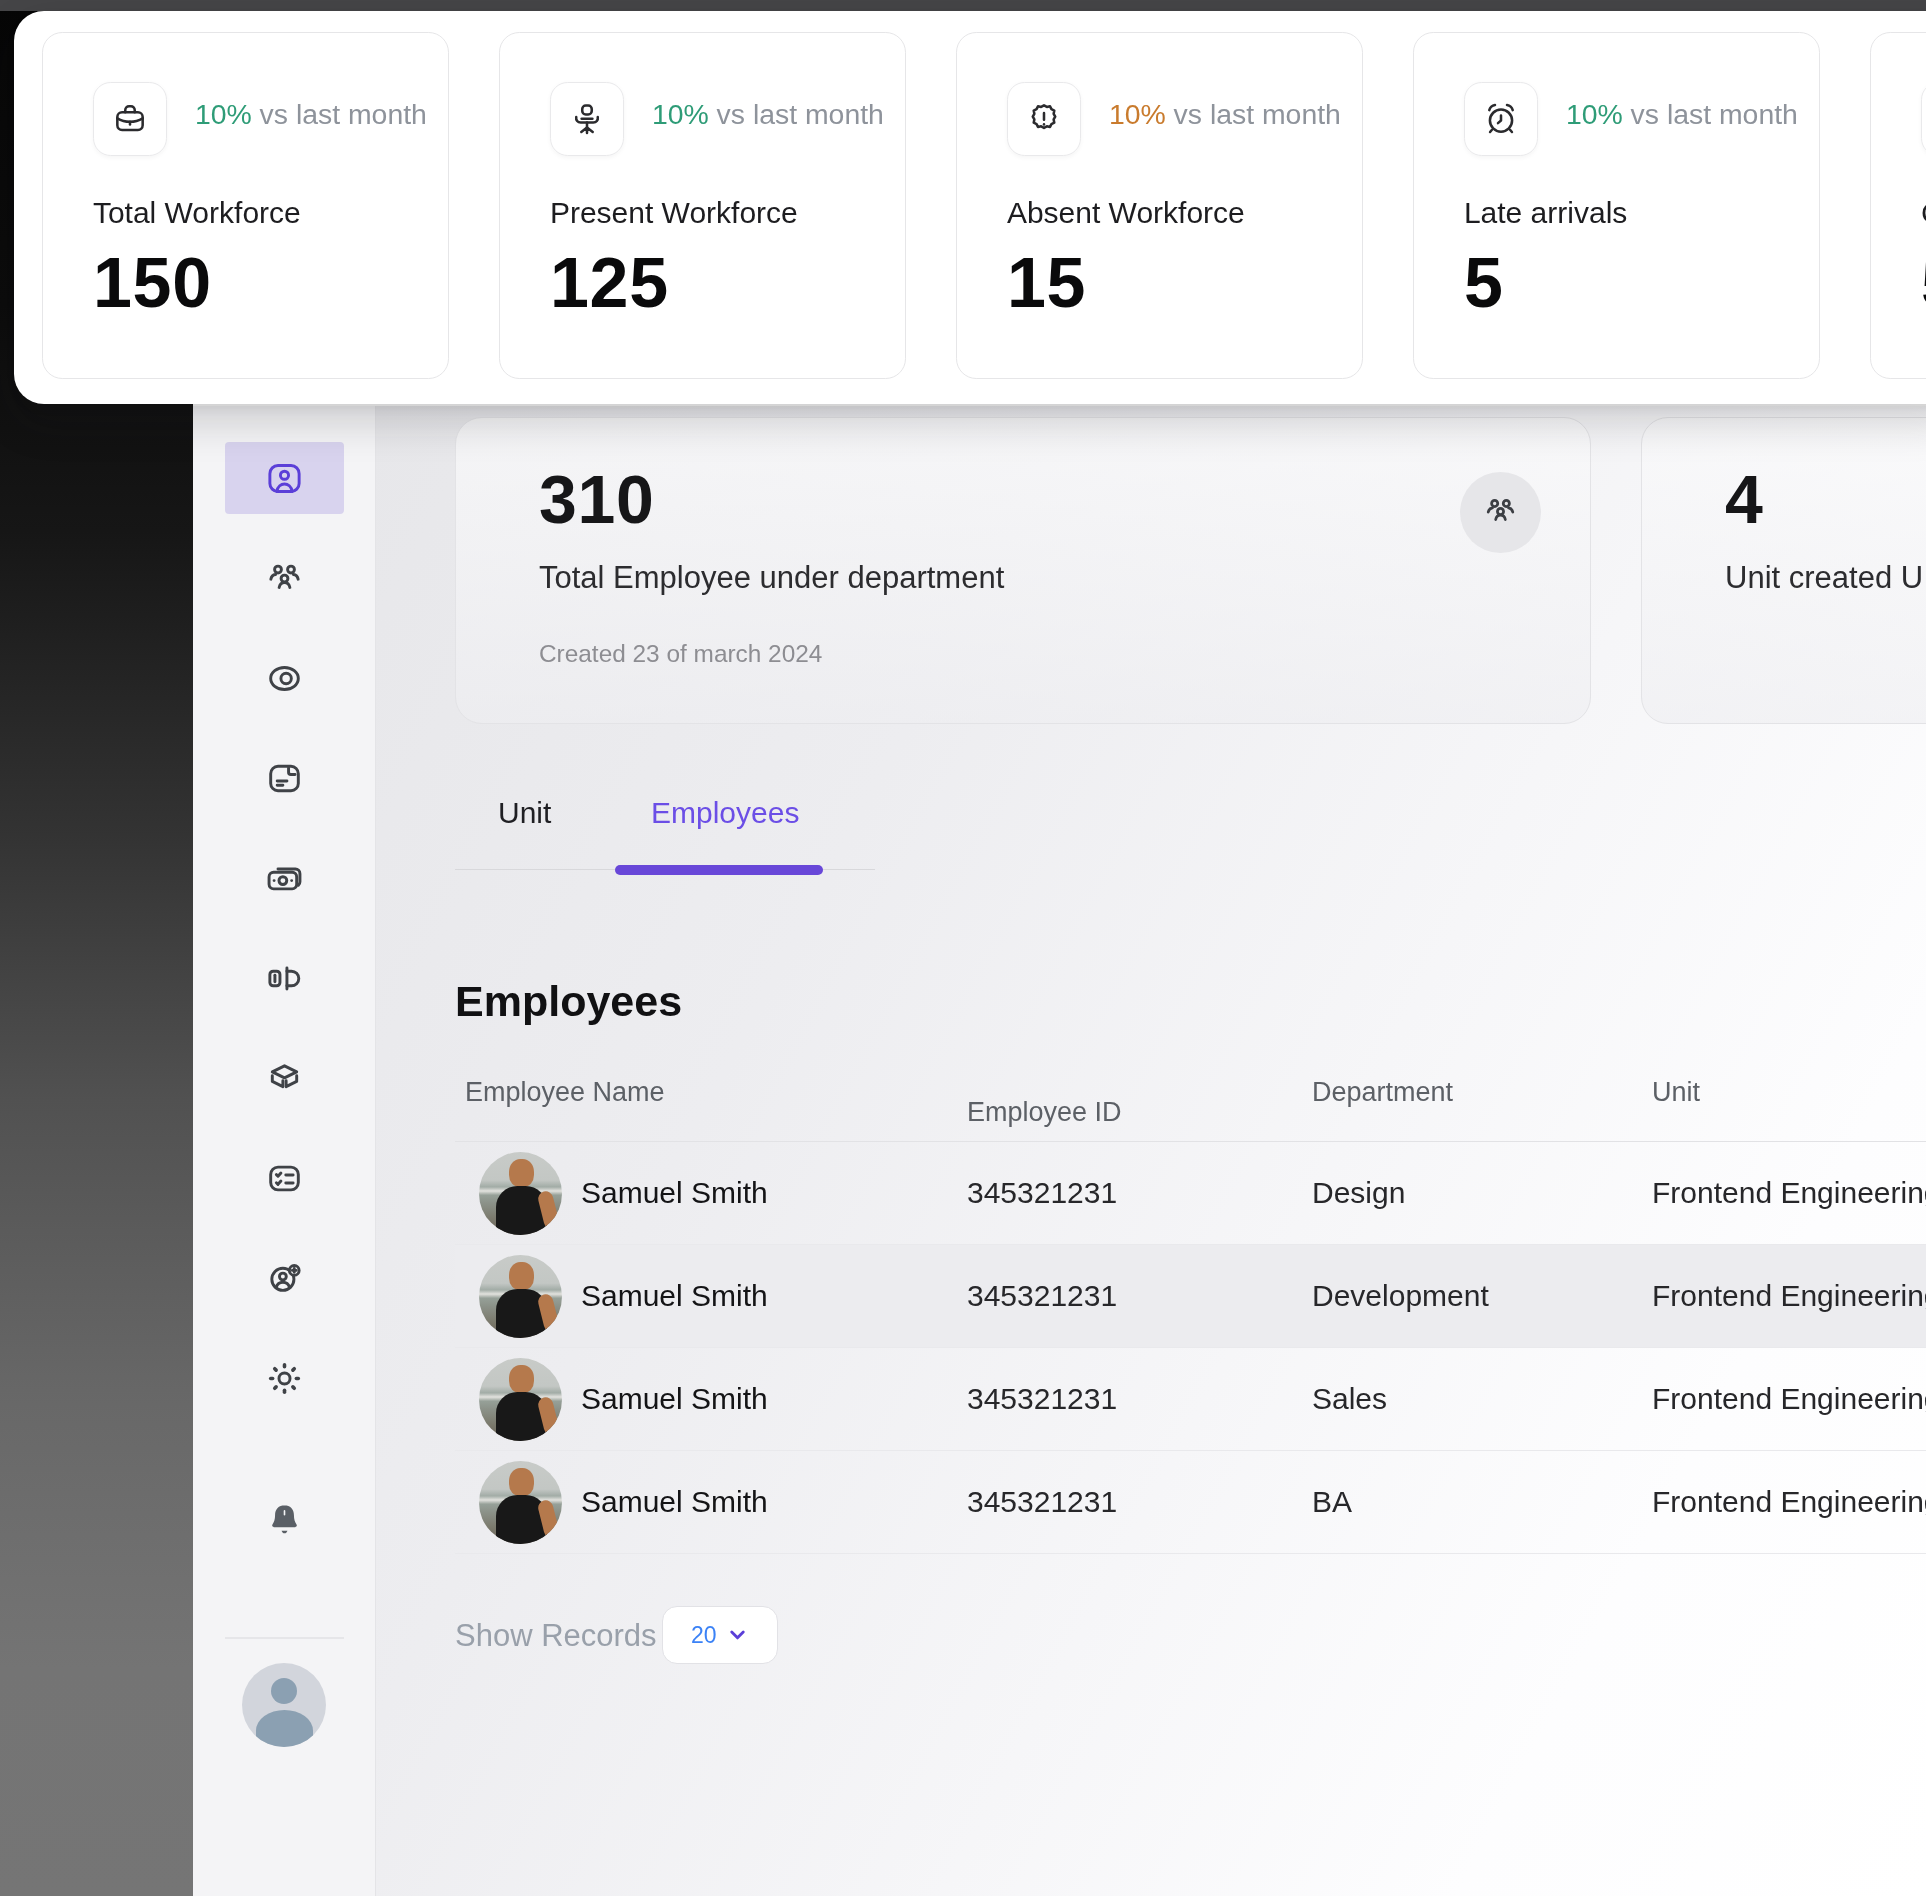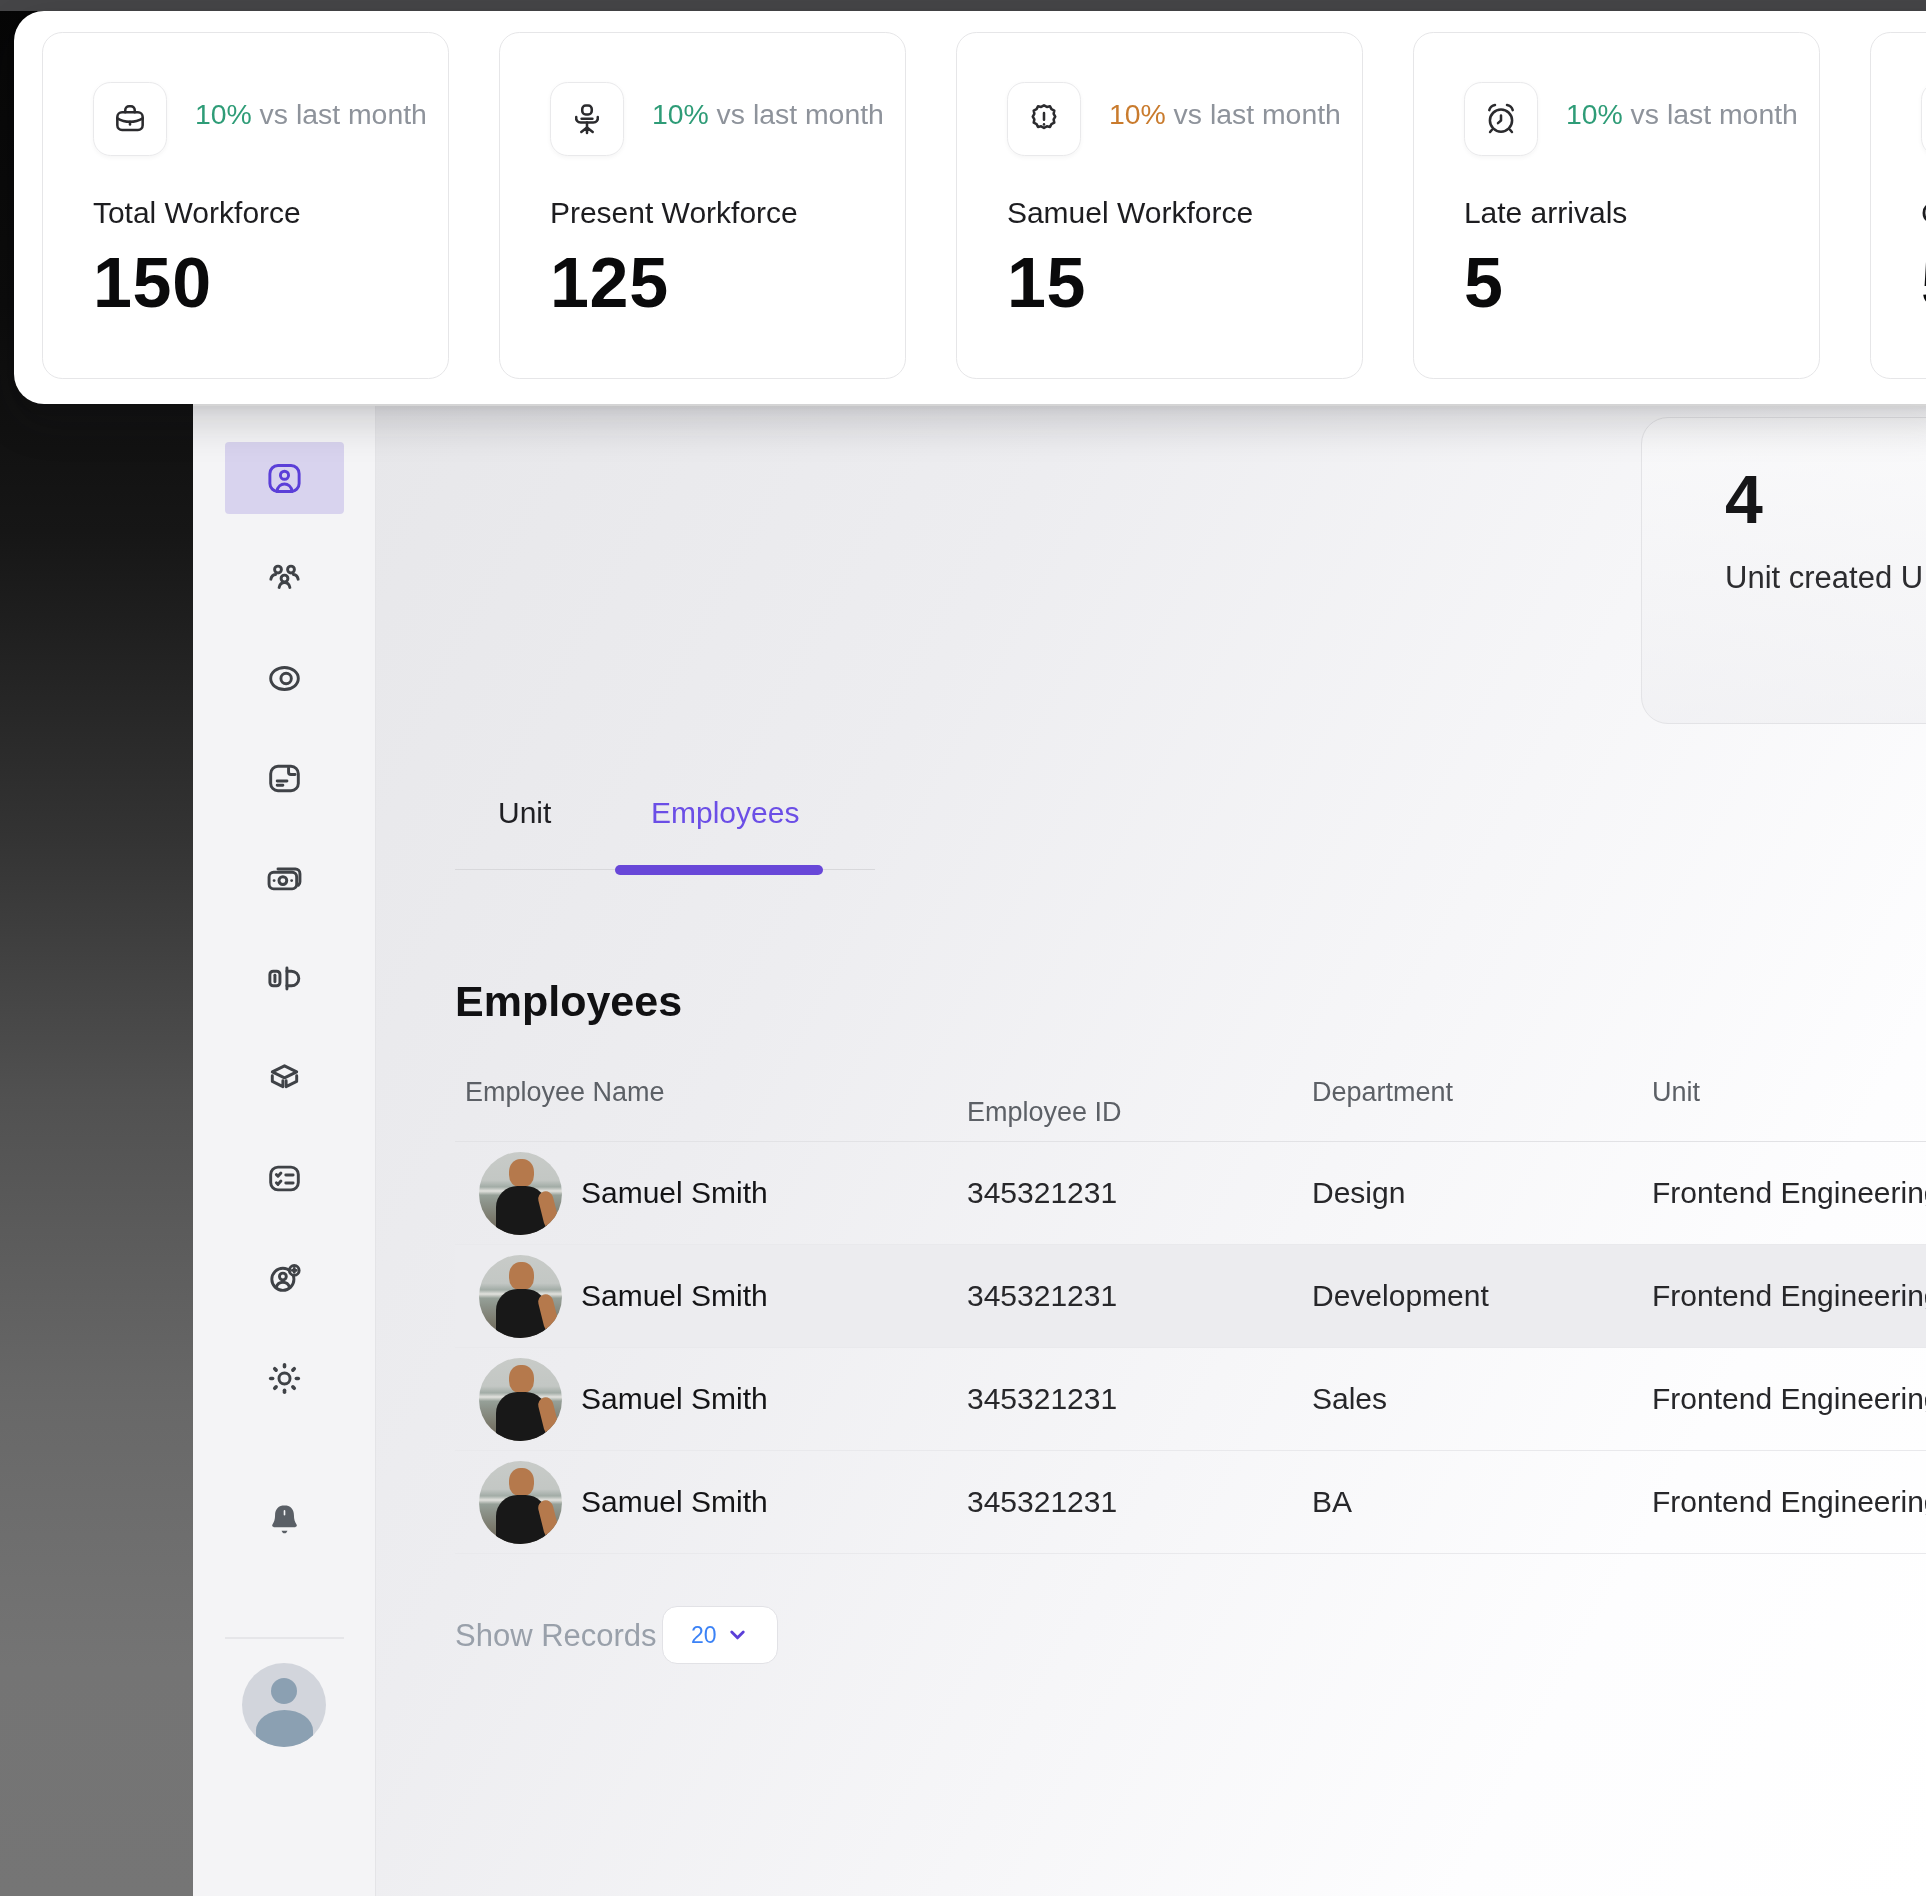--- a/index.html
+++ b/index.html
@@ -260,20 +260,36 @@
     <div class="side-divider"></div>
 
     <div class="side-avatar">
       <div class="head"></div>
       <div class="body"></div>
     </div>
   </nav>
 
   <main class="main">
 
+    <section class="summary-card dept-card">
+      <div class="big">310</div>
+      <div class="lbl">Total Employee under department</div>
+      <div class="created">Created 23 of march 2024</div>
+      <div class="badge-circle">
+        <span>
+          <svg viewBox="0 0 24 24" fill="none" stroke="currentColor" stroke-width="1.9" width="35" height="35">
+            <circle cx="8" cy="6.5" r="2.1"></circle>
+              <circle cx="16" cy="6.5" r="2.1"></circle>
+              <circle cx="12" cy="12" r="2.1"></circle>
+            <path d="M8.7 17.5c.4-1.9 1.6-3 3.3-3s2.9 1.1 3.3 3"></path>
+            <path d="M3.6 12.4c.3-1.6 1.4-2.7 2.9-2.9"></path>
+              <path d="M20.4 12.4c-.3-1.6-1.4-2.7-2.9-2.9"></path>
+          </svg></span>
+      </div>
+    </section>
 
     <section class="summary-card unit-card">
       <div class="big">4</div>
       <div class="lbl">Unit created U</div>
     </section>
 
     <div class="tabs">
       <span class="tab units">Unit</span>
       <span class="tab employees">Employees</span>
       <span class="baseline"></span>
@@ -384,21 +400,21 @@
 
     <div class="stat-card">
       <div class="icon-box">
         <svg viewBox="0 0 24 24" fill="none" stroke="currentColor" stroke-width="1.6" width="38" height="38">
           <path d="M12 3.4l1.8 1 2-.4.9 1.8 1.8.9-.4 2 1 1.8-1 1.8.4 2-1.8.9-.9 1.8-2-.4-1.8 1-1.8-1-2 .4-.9-1.8-1.8-.9.4-2-1-1.8 1-1.8-.4-2 1.8-.9.9-1.8 2 .4z"></path>
           <path d="M12 8.2v4.2"></path>
             <path d="M12 15.4h.01"></path>
         </svg>
         </div>
       <div class="trend"><span class="pct orange">10%</span> <span>vs last month</span></div>
-      <div class="stat-label">Samuel Workforce</div>
+      <div class="stat-label">Absent Workforce</div>
       <div class="stat-value">15</div>
     </div>
 
     <div class="stat-card">
       <div class="icon-box">
         <svg viewBox="0 0 24 24" fill="none" stroke="currentColor" stroke-width="1.6" width="38" height="38">
           <circle cx="12" cy="13" r="7"></circle>
           <path d="M12 9.8V13l-1.9 1.6"></path>
           <path d="M4.6 6.4c.5-1.7 1.9-2.9 3.6-3.2M19.4 6.4c-.5-1.7-1.9-2.9-3.6-3.2"></path>
           <path d="M6.3 18.8l-1.2 1.4M17.7 18.8l1.2 1.4"></path>

